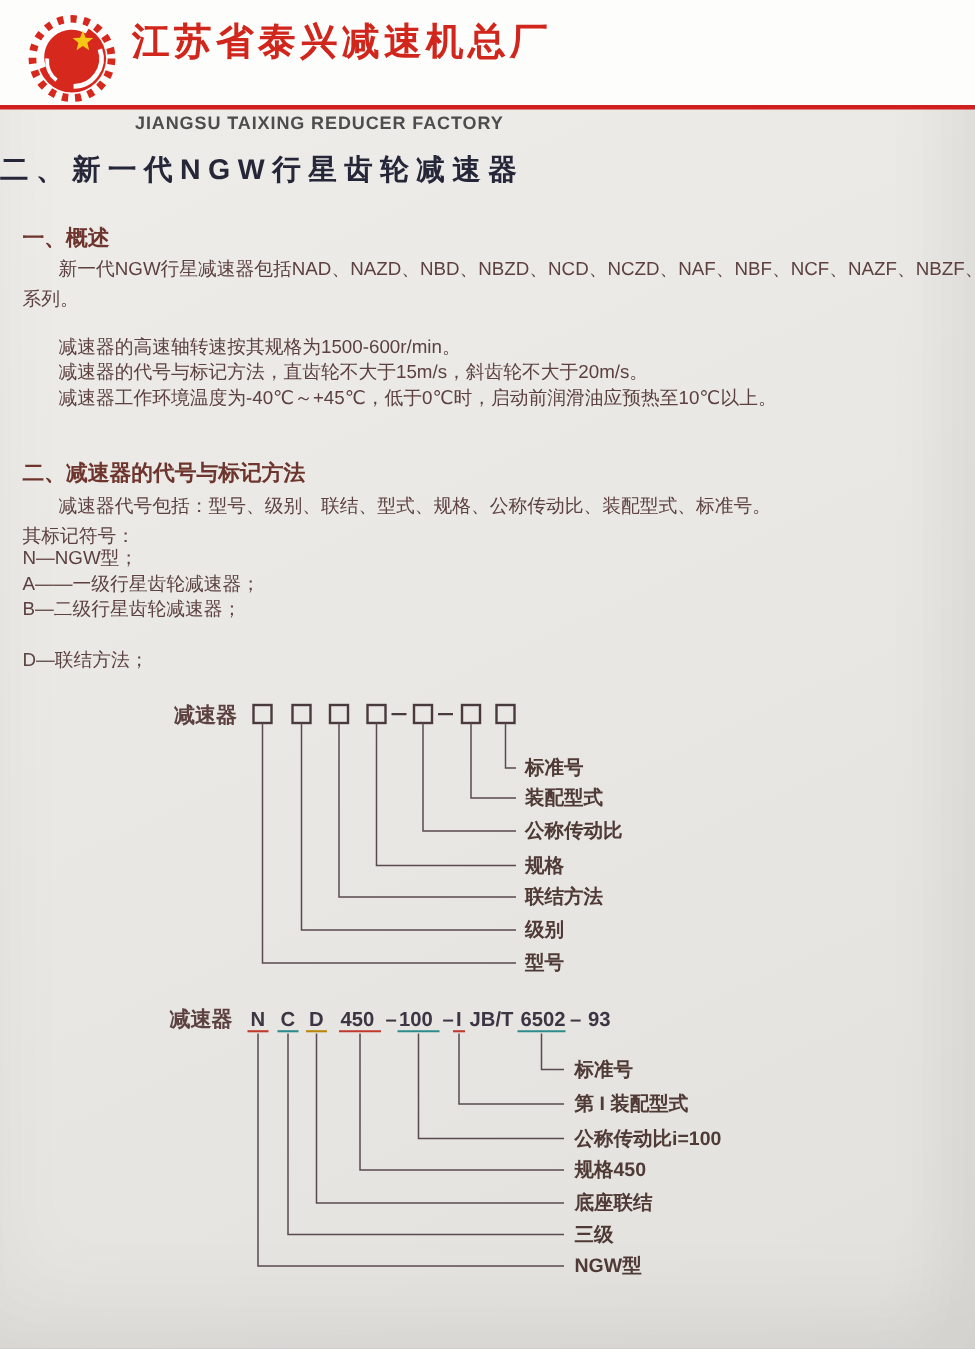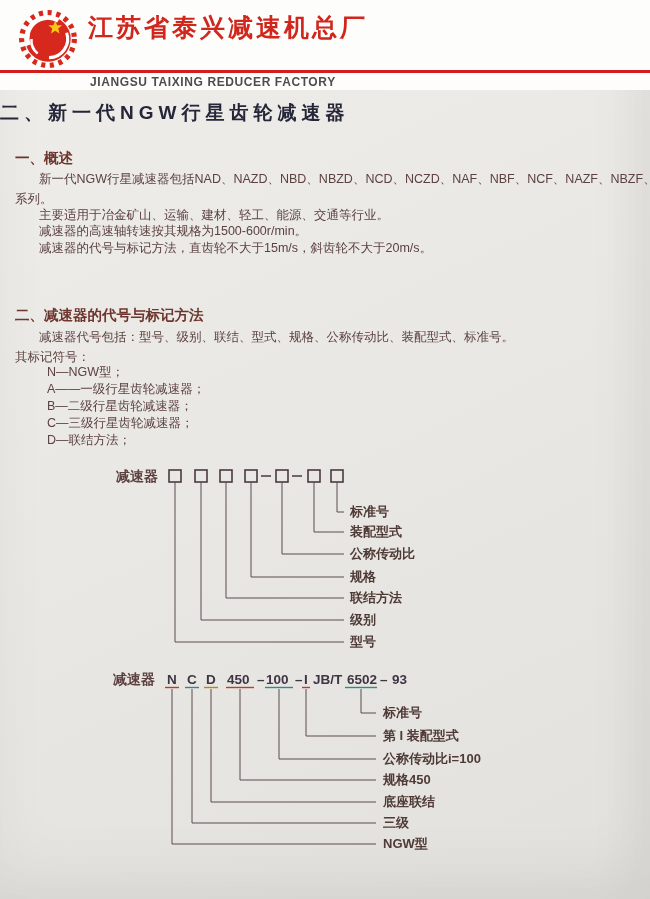--- a/index.html
+++ b/index.html
@@ -2,31 +2,31 @@
 <html><head>
 <meta charset="utf-8">
 <style>
   html,body{margin:0;padding:0;background:#cfcfcd;}
   .page{
     position:relative;width:650px;height:899px;margin:0 auto;overflow:hidden;
     font-family:"Liberation Sans","DejaVu Sans",sans-serif;
     background:linear-gradient(155deg,#eeedea 0%,#e9e8e4 45%,#e2e1dd 100%);
     box-shadow:inset -25px 0 45px rgba(0,0,0,0.035), inset 0 -35px 55px rgba(0,0,0,0.04);
   }
-  .header{position:absolute;top:0;left:0;right:0;height:90px;background:#fdfdfc;}
+  .header{position:absolute;top:0;left:0;right:0;height:70px;background:#fdfdfc;}
   .red-rule{position:absolute;top:70px;left:0;right:0;height:3px;background:#d11e1e;}
   .logo{position:absolute;top:8px;left:17px;}
   .company-cn{position:absolute;left:88px;top:11px;font-size:25px;font-weight:bold;color:#d0261c;letter-spacing:3px;white-space:nowrap;}
   .company-en{position:absolute;left:90px;top:46px;font-size:12px;font-weight:bold;color:#4d4d4d;letter-spacing:0.6px;white-space:nowrap;margin-top:29px;}
   .title{position:absolute;top:100px;left:0;width:100%;margin:0;text-align:left;
     font-size:19px;font-weight:bold;color:#262639;letter-spacing:5px;white-space:nowrap;}
   .sec-h{position:absolute;left:15px;margin:0;font-size:14.5px;font-weight:bold;color:#6d352d;white-space:nowrap;}
   .line{position:absolute;left:15px;margin:0;font-size:12.5px;font-weight:normal;color:#5c4140;white-space:nowrap;}
   .ind{left:39px;}
-  .ind2{left:47px;}
+  .ind2{left:15px;}
   .diagram{position:absolute;left:0;width:650px;height:200px;}
   .diagram text{font-family:"Liberation Sans","DejaVu Sans",sans-serif;}
   .d-prefix{font-size:14px;font-weight:bold;fill:#5c4140;}
   .d-token{font-size:13.5px;font-weight:bold;fill:#3e3544;}
   .d-label{font-size:13px;font-weight:bold;fill:#4f3a36;}
   .d-box{fill:none;stroke:#4a3a3e;stroke-width:1.6;}
   .d-line{stroke:#5a4a50;stroke-width:1;fill:none;}
   .d-dash{stroke:#4a3a3e;stroke-width:1.5;}
 </style>
 </head>
@@ -46,31 +46,30 @@
     <div class="company-cn">江苏省泰兴减速机总厂</div>
     <div class="company-en">JIANGSU TAIXING REDUCER FACTORY</div>
   </div>
   <div class="red-rule"></div>
 
   <h1 class="title">二、新一代NGW行星齿轮减速器</h1>
 
   <h2 class="sec-h" style="top:149px">一、概述</h2>
   <p class="line ind" style="top:171px">新一代NGW行星减速器包括NAD、NAZD、NBD、NBZD、NCD、NCZD、NAF、NBF、NCF、NAZF、NBZF、NCZF十二个</p>
   <p class="line" style="top:191px">系列。</p>
-  <p class="line ind" style="top:207px">主要适用于冶金矿山、运输、建材、轻工、能源、交通等行业。</p>
   <p class="line ind" style="top:223px">减速器的高速轴转速按其规格为1500-600r/min。</p>
   <p class="line ind" style="top:240px">减速器的代号与标记方法，直齿轮不大于15m/s，斜齿轮不大于20m/s。</p>
+  <p class="line ind" style="top:257px">减速器工作环境温度为-40℃～+45℃，低于0℃时，启动前润滑油应预热至10℃以上。</p>
 
   <h2 class="sec-h" style="top:306px">二、减速器的代号与标记方法</h2>
   <p class="line ind" style="top:329px">减速器代号包括：型号、级别、联结、型式、规格、公称传动比、装配型式、标准号。</p>
   <p class="line" style="top:349px">其标记符号：</p>
   <p class="line ind2" style="top:364px">N—NGW型；</p>
   <p class="line ind2" style="top:381px">A——一级行星齿轮减速器；</p>
   <p class="line ind2" style="top:398px">B—二级行星齿轮减速器；</p>
-  <p class="line ind2" style="top:415px">C—三级行星齿轮减速器；</p>
   <p class="line ind2" style="top:432px">D—联结方法；</p>
 
   <svg class="diagram" style="top:463px" viewBox="0 0 650 200">
     <text class="d-prefix" x="116" y="18">减速器</text>
 
     <rect class="d-box" x="169" y="7" width="12" height="12"></rect>
     <rect class="d-box" x="195" y="7" width="12" height="12"></rect>
     <rect class="d-box" x="220" y="7" width="12" height="12"></rect>
     <rect class="d-box" x="245" y="7" width="12" height="12"></rect>
     <rect class="d-box" x="276" y="7" width="12" height="12"></rect>

